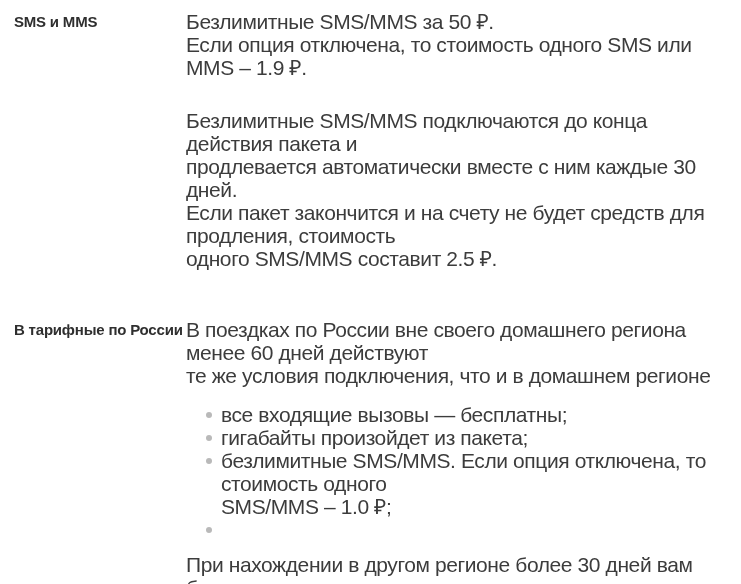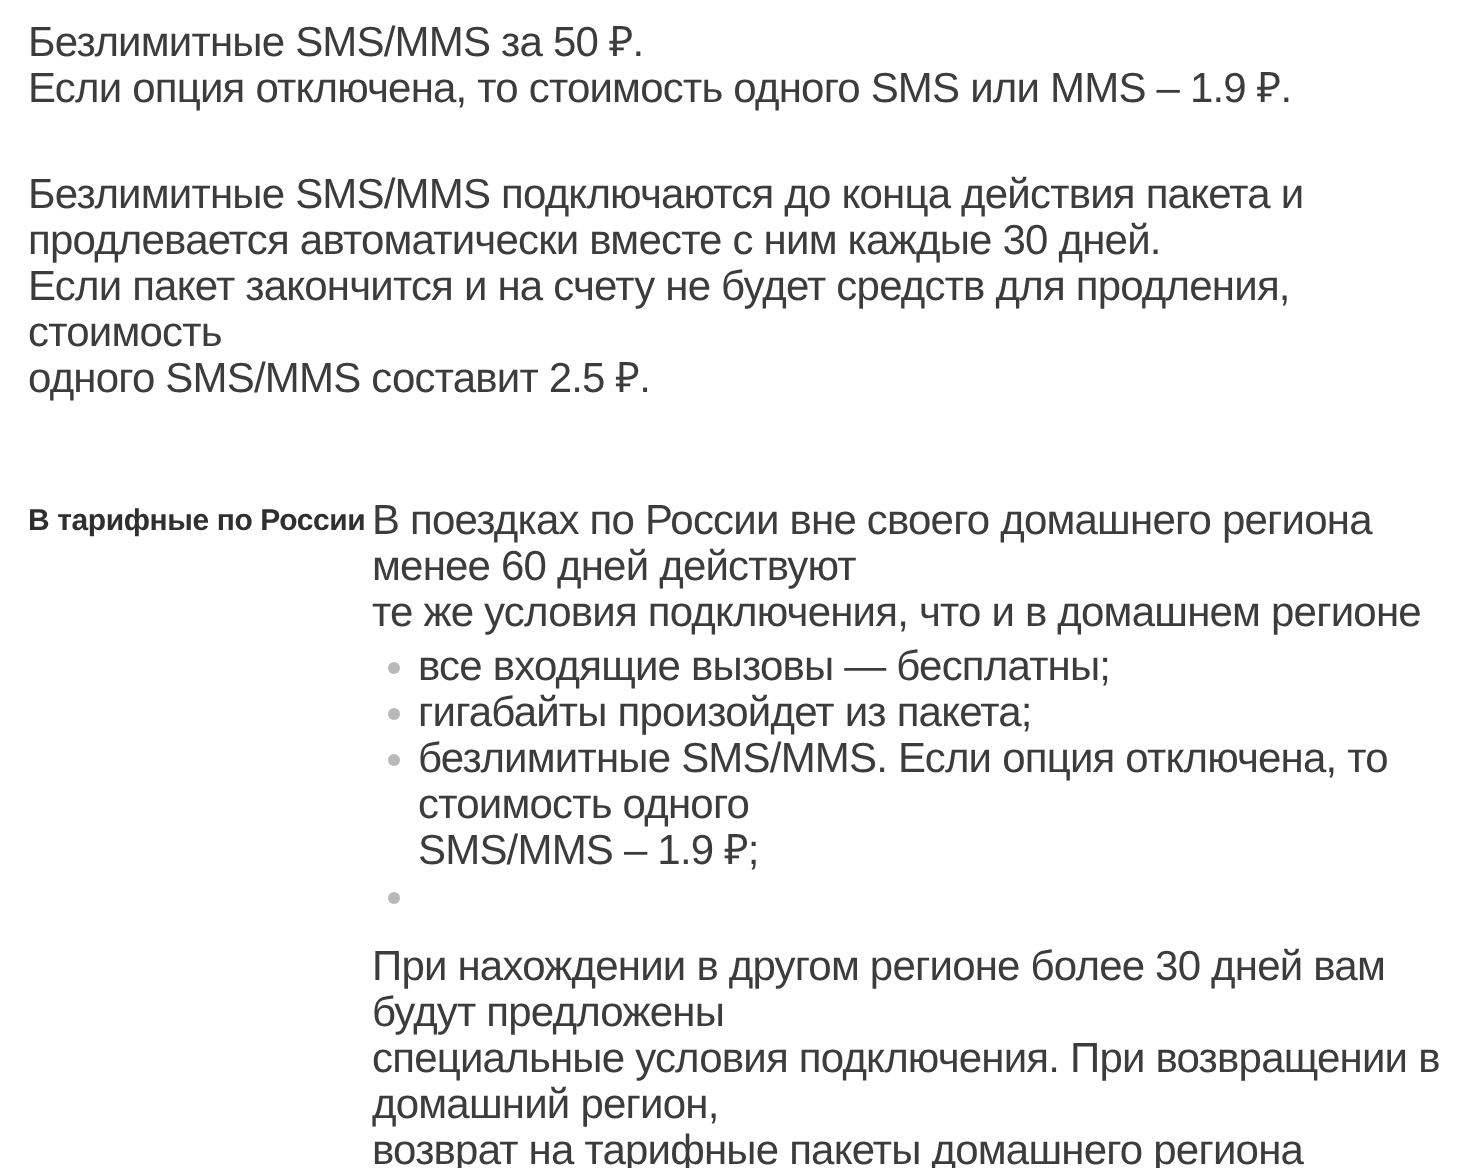--- a/index.html
+++ b/index.html
@@ -47,21 +47,21 @@
     white-space: pre-line;
   }
   .para.gap-above {
     margin-top: 30px;
   }
   .para.gap-above-small {
     margin-top: 20px;
   }
   ul.bullet-list {
     list-style: none;
-    margin: 4px;
+    margin: 16px;
     padding: 0;
   }
   ul.bullet-list li {
     display: flex;
     align-items: flex-start;
   }
   .bullet-marker {
     flex: 0 0 6px;
     width: 6px;
     height: 6px;
@@ -73,20 +73,21 @@
     white-space: pre-line;
     min-width: 0;
   }
 </style>
 </head>
 <body>
 
 <div class="page">
 
   <div class="section-row">
+    <div class="row-label">SMS и MMS</div>
     <div class="row-content">
       <p class="para">Безлимитные SMS/MMS за 50 ₽.
 Если опция отключена, то стоимость одного SMS или MMS – 1.9 ₽.</p>
       <p class="para gap-above">Безлимитные SMS/MMS подключаются до конца действия пакета и
 продлевается автоматически вместе с ним каждые 30 дней.
 Если пакет закончится и на счету не будет средств для продления, стоимость
 одного SMS/MMS составит 2.5 ₽.</p>
     </div>
   </div>
 
@@ -100,21 +101,21 @@
           <span class="bullet-marker"></span>
           <span class="bullet-text">все входящие вызовы — бесплатны;</span>
         </li>
         <li>
           <span class="bullet-marker"></span>
           <span class="bullet-text">гигабайты произойдет из пакета;</span>
         </li>
         <li>
           <span class="bullet-marker"></span>
           <span class="bullet-text">безлимитные SMS/MMS. Если опция отключена, то стоимость одного
-SMS/MMS – 1.9 ₽;</span>
+SMS/MMS – 1.0 ₽;</span>
         </li>
         <li>
           <span class="bullet-marker"></span>
         </li>
       </ul>
       <p class="para gap-above-small">При нахождении в другом регионе более 30 дней вам будут предложены
 специальные условия подключения. При возвращении в домашний регион,
 возврат на тарифные пакеты домашнего региона произойдет после
 завершения текущего пакета или в течение суток, если пакет не был
 подключен.</p>

